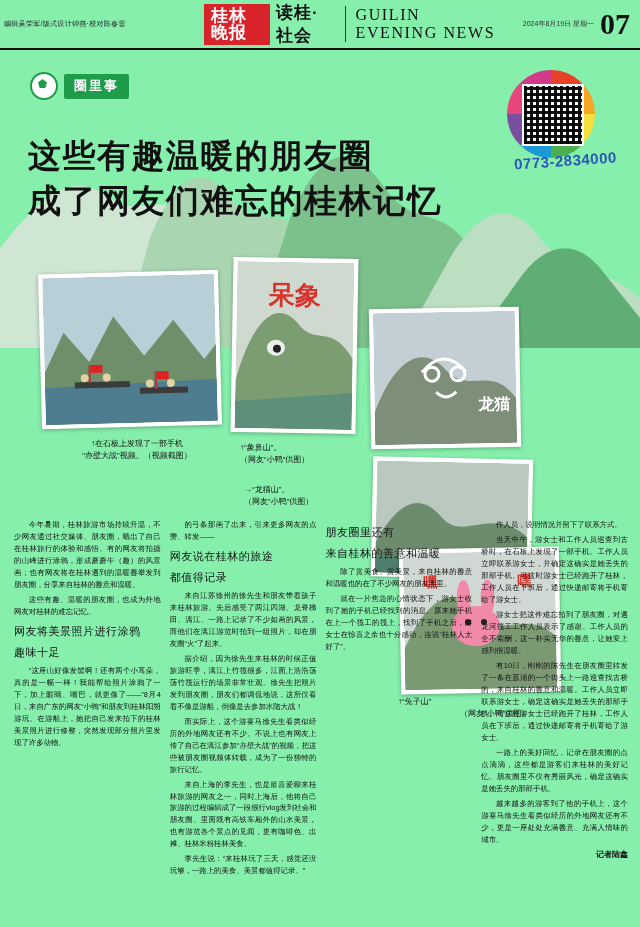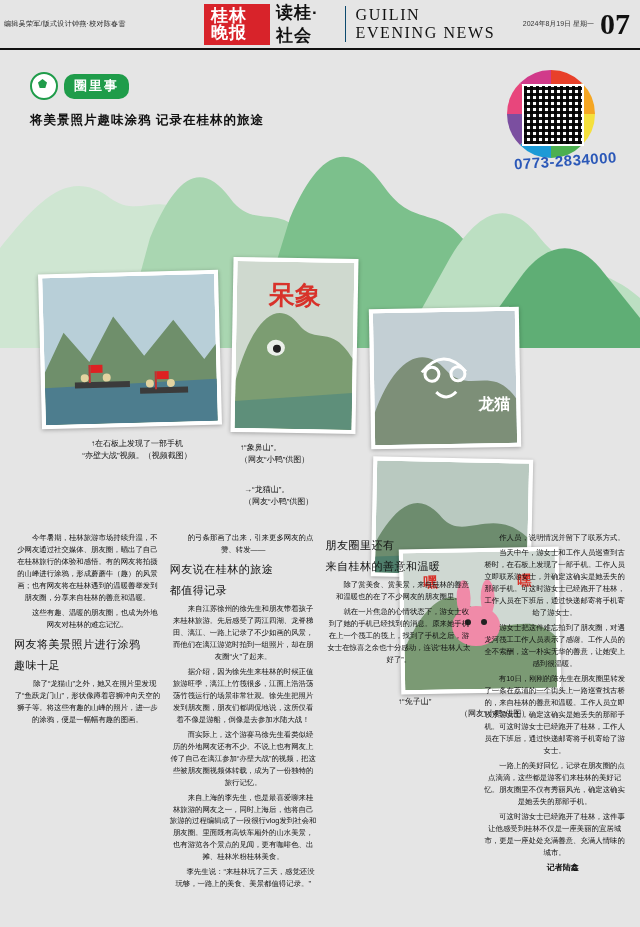--- a/index.html
+++ b/index.html
@@ -11,21 +11,21 @@
     width: 640px;
     height: 927px;
     font-family: "Liberation Sans", sans-serif;
     position: relative;
     overflow: hidden;
   }
   .page {
     position: relative;
     width: 640px;
     height: 927px;
-    background: #e5e5e5;
+    background: #86efac;
     overflow: hidden;
   }
 
   
   .masthead {
     position: relative;
     height: 48px;
     border-bottom: 2px solid #111;
     display: flex;
     align-items: center;
@@ -121,21 +121,21 @@
     width: 9px; height: 9px;
     background: #1f9c4a;
     clip-path: polygon(50% 0%, 100% 38%, 81% 100%, 19% 100%, 0% 38%);
   }
   .sec-label-text {
     background: #1f9c4a;
     color: #fff;
     font-size: 13px;
     font-weight: bold;
     padding: 3px 10px 4px 10px;
-    border-radius: 10px;
+    border-radius: 2px;
     letter-spacing: 2px;
   }
 
   
   .kicker {
     position: absolute;
     left: 30px;
     top: 112px;
     font-size: 12.5px;
     font-weight: bold;
@@ -217,34 +217,34 @@
     font-size: 8px;
     line-height: 1.45;
     color: #111;
     z-index: 5;
   }
 
   
   .cols {
     position: absolute;
     left: 14px;
-    top: 532px;
+    top: 519px;
     width: 614px;
     display: flex;
     gap: 9px;
     z-index: 3;
   }
   .col {
     width: 148px;
     font-size: 7.4px;
     line-height: 1.62;
     color: #111;
     text-align: justify;
   }
-  .col p { margin: 0 0 3px 0; text-indent: 2em; text-align: center; }
+  .col p { margin: 0 0 3px 0; text-indent: 2em; }
   .sub-h {
     font-size: 11px;
     font-weight: normal;
     margin: 6px 0 4px 0;
     text-indent: 0;
     letter-spacing: 0.5px;
     line-height: 1.4;
   }
   .byline {
     text-align: right;
@@ -276,21 +276,24 @@
     <path d="M250,300 L290,170 C320,100 350,90 385,140 C415,182 440,155 470,200 L500,300 Z" fill="#7cc08c"></path>
     <path d="M400,300 L450,210 C480,160 510,150 540,190 C570,228 600,215 640,250 L640,300 Z" fill="#bcdfc2"></path>
     <path d="M470,300 L520,230 C545,195 575,190 600,220 L640,270 L640,300 Z" fill="#5fae75"></path>
   </svg>
 
   <div class="sec-label">
     <span class="ball-icon"></span>
     <span class="sec-label-text">圈里事</span>
   </div>
 
-  <div class="kicker">将美景照片趣味涂鸦  记录在桂林的旅途</div>
+  <div class="headline">
+    <div>这些有趣温暖的朋友圈</div>
+    <div>成了网友们难忘的桂林记忆</div>
+  </div>
 
   <div class="qr-cluster">
     <svg width="132" height="100" viewBox="0 0 132 100">
       <g transform="translate(59,48)">
         <path d="M0,0 L0,-44 A44,44 0 0,1 31,-31 Z" fill="#e8402a"></path>
         <path d="M0,0 L31,-31 A44,44 0 0,1 44,0 Z" fill="#f5a623"></path>
         <path d="M0,0 L44,0 A44,44 0 0,1 31,31 Z" fill="#f5e03c"></path>
         <path d="M0,0 L31,31 A44,44 0 0,1 0,44 Z" fill="#4caf50"></path>
         <path d="M0,0 L0,44 A44,44 0 0,1 -31,31 Z" fill="#1c9ad6"></path>
         <path d="M0,0 L-31,31 A44,44 0 0,1 -44,0 Z" fill="#7b4fa0"></path>
@@ -395,21 +398,21 @@
 
   </div>
 
   <div class="cols">
 
     <div class="col">
       <p>今年暑期，桂林旅游市场持续升温，不少网友通过社交媒体、朋友圈，晒出了自己在桂林旅行的体验和感悟。有的网友将拍摄的山峰进行涂鸦，形成蘑蘑牛（趣）的风景画；也有网友将在桂林遇到的温暖善举发到朋友圈，分享来自桂林的善意和温暖。</p>
       <p>这些有趣、温暖的朋友圈，也成为外地网友对桂林的难忘记忆。</p>
       <div class="sub-h">网友将美景照片进行涂鸦</div>
       <div class="sub-h">趣味十足</div>
-      <p>除了“龙猫山”之外，她又在照片里发现了“鱼跃龙门山”，形状像蹲着容狮冲向天空的狮子等。将这些有趣的山峰的照片，进一步的涂鸦，便是一幅幅有趣的图画。</p>
+      <p>“这座山好像发髻啊！还有两个小耳朵，真的是一幅一样！我能帮给照片涂鸦了一下，加上眼睛、嘴巴，就更像了——”8月4日，来自广东的网友“小鸭”和朋友到桂林阳朔游玩。在游船上，她把自己发来拍下的桂林美景照片进行修整，突然发现部分照片里发现了许多动物。</p>
     </div>
 
     <div class="col">
       <p>的弓条那画了出来，引来更多网友的点赞、转发——</p>
       <div class="sub-h">网友说在桂林的旅途</div>
       <div class="sub-h">都值得记录</div>
       <p>来自江苏徐州的徐先生和朋友带着孩子来桂林旅游。先后感受了两江四湖、龙脊梯田、漓江、一路上记录了不少如画的风景，而他们在漓江游览时拍到一组照片，却在朋友圈“火”了起来。</p>
       <p>据介绍，因为徐先生来桂林的时候正值旅游旺季，漓江上竹筏很多，江面上浩浩荡荡竹筏运行的场景非常壮观。徐先生把照片发到朋友圈，朋友们都调侃地说，这所仅看着不像是游船，倒像是去参加水陆大战！</p>
       <p>而实际上，这个游赛马徐先生看类似经历的外地网友还有不少。不说上也有网友上传了自己在漓江参加“亦壁大战”的视频，把这些被朋友圈视频体转载，成为了一份独特的旅行记忆。</p>
       <p>来自上海的李先生，也是最喜爱聊来桂林旅游的网友之一，同时上海后，他将自己旅游的过程编辑成了一段很行vlog发到社会和朋友圈。里面既有高铁车厢外的山水美景，也有游览各个景点的见闻，更有咖啡色、出摊、桂林米粉桂林美食。</p>
@@ -422,19 +425,19 @@
       <p>除了赏美食、赏美景，来自桂林的善意和温暖也的在了不少网友的朋友圈里。</p>
       <p>就在一片焦急的心情状态下，游女士收到了她的手机已经找到的消息。原来她手机在上一个筏工的筏上，找到了手机之后，游女士在惊喜之余也十分感动，连说“桂林人太好了”。</p>
     </div>
 
     <div class="col">
       <p>作人员，说明情况并留下了联系方式。</p>
       <p>当天中午，游女士和工作人员巡查到古桥时，在石板上发现了一部手机。工作人员立即联系游女士，并确定这确实是她丢失的那部手机。可这时游女士已经跑开了桂林，工作人员在下班后，通过快递邮寄将手机寄给了游女士。</p>
       <p>游女士把这件难忘拍到了朋友圈，对遇龙河筏工工作人员表示了感谢。工作人员的全不索酬，这一朴实无华的善意，让她安上感到很温暖。</p>
       <p>有10日，刚刚的陈先生在朋友圈里转发了一条在荔浦的一个街头上一路巡查找古桥的，来自桂林的善意和温暖。工作人员立即联系游女士，确定这确实是她丢失的那部手机。可这时游女士已经跑开了桂林，工作人员在下班后，通过快递邮寄将手机寄给了游女士。</p>
       <p>一路上的美好回忆，记录在朋友圈的点点滴滴，这些都是游客们来桂林的美好记忆。朋友圈里不仅有秀丽风光，确定这确实是她丢失的那部手机。</p>
-      <p>可这时游女士已经跑开了桂林，这件事让他感受到桂林不仅是一座美丽的宜居城市，更是一座处处充满善意、充满人情味的城市。</p>
+      <p>越来越多的游客到了他的手机上，这个游赛马徐先生看类似经历的外地网友还有不少，更是一座处处充满善意、充满人情味的城市。</p>
       <p class="byline">记者陆鑫</p>
     </div>
 
   </div>
 
 </div>
 
 </body></html>

